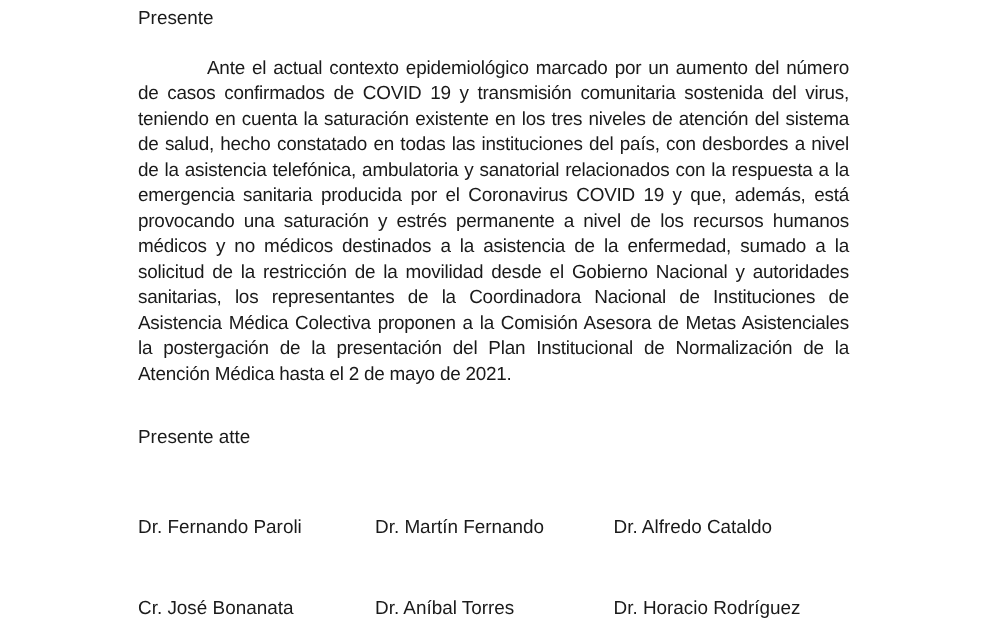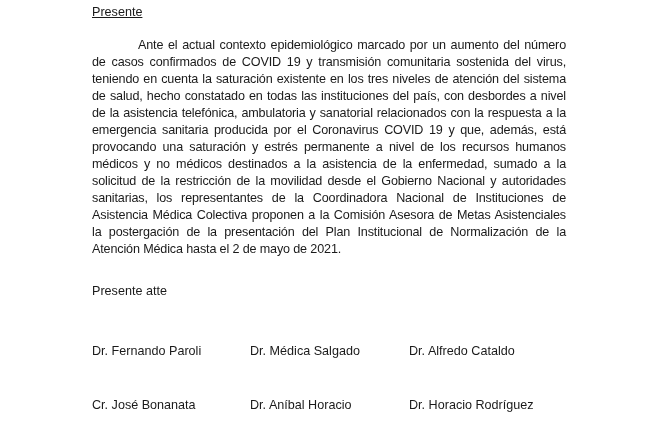--- a/index.html
+++ b/index.html
@@ -19,21 +19,20 @@
       position: absolute;
       left: 92px;
       top: 4px;
       width: 474px;
       font-size: 12.6px;
       line-height: 17px;
     }
     .greeting {
       margin: 0;
       height: 17px;
-      text-decoration: underline;
     }
     .body-paragraph {
       margin: 16px 0 0 0;
       text-align: justify;
       text-indent: 46px;
       letter-spacing: -0.15px;
     }
     .closing {
       position: absolute;
       left: 92px;
@@ -59,18 +58,18 @@
 
 <div class="page">
   <p class="greeting">Presente</p>
   <p class="body-paragraph">Ante el actual contexto epidemiológico marcado por un aumento del número de casos confirmados de COVID 19 y transmisión comunitaria sostenida del virus, teniendo en cuenta la saturación existente en los tres niveles de atención del sistema de salud, hecho constatado en todas las instituciones del país, con desbordes a nivel de la asistencia telefónica, ambulatoria y sanatorial relacionados con la respuesta a la emergencia sanitaria producida por el Coronavirus COVID 19 y que, además, está provocando una saturación y estrés permanente a nivel de los recursos humanos médicos y no médicos destinados a la asistencia de la enfermedad, sumado a la solicitud de la restricción de la movilidad desde el Gobierno Nacional y autoridades sanitarias, los representantes de la Coordinadora Nacional de Instituciones de Asistencia Médica Colectiva proponen a la Comisión Asesora de Metas Asistenciales la postergación de la presentación del Plan Institucional de Normalización de la Atención Médica hasta el 2 de mayo de 2021.</p>
 </div>
 
 <p class="closing">Presente atte</p>
 
 <div>
   <div class="sig col1 row1">Dr. Fernando Paroli</div>
-  <div class="sig col2 row1">Dr. Médica Salgado</div>
+  <div class="sig col2 row1">Dr. Martín Fernando</div>
   <div class="sig col3 row1">Dr. Alfredo Cataldo</div>
   <div class="sig col1 row2">Cr. José Bonanata</div>
-  <div class="sig col2 row2">Dr. Aníbal Horacio</div>
+  <div class="sig col2 row2">Dr. Aníbal Torres</div>
   <div class="sig col3 row2">Dr. Horacio Rodríguez</div>
 </div>
 
 </body></html>

